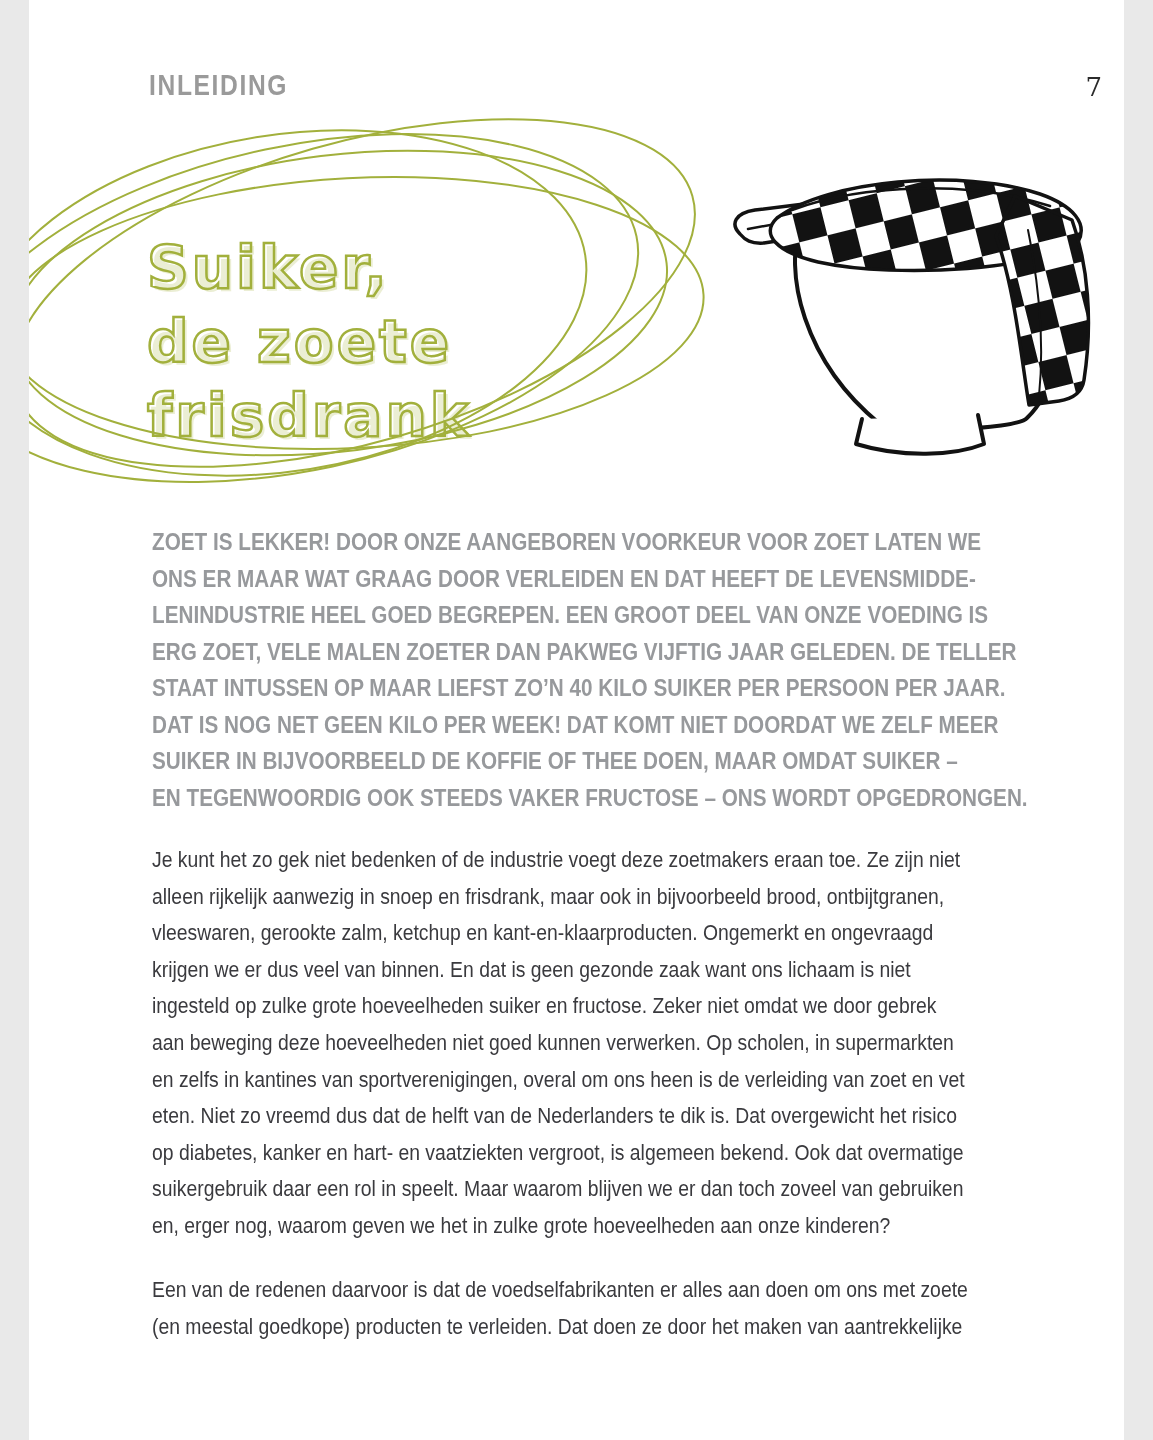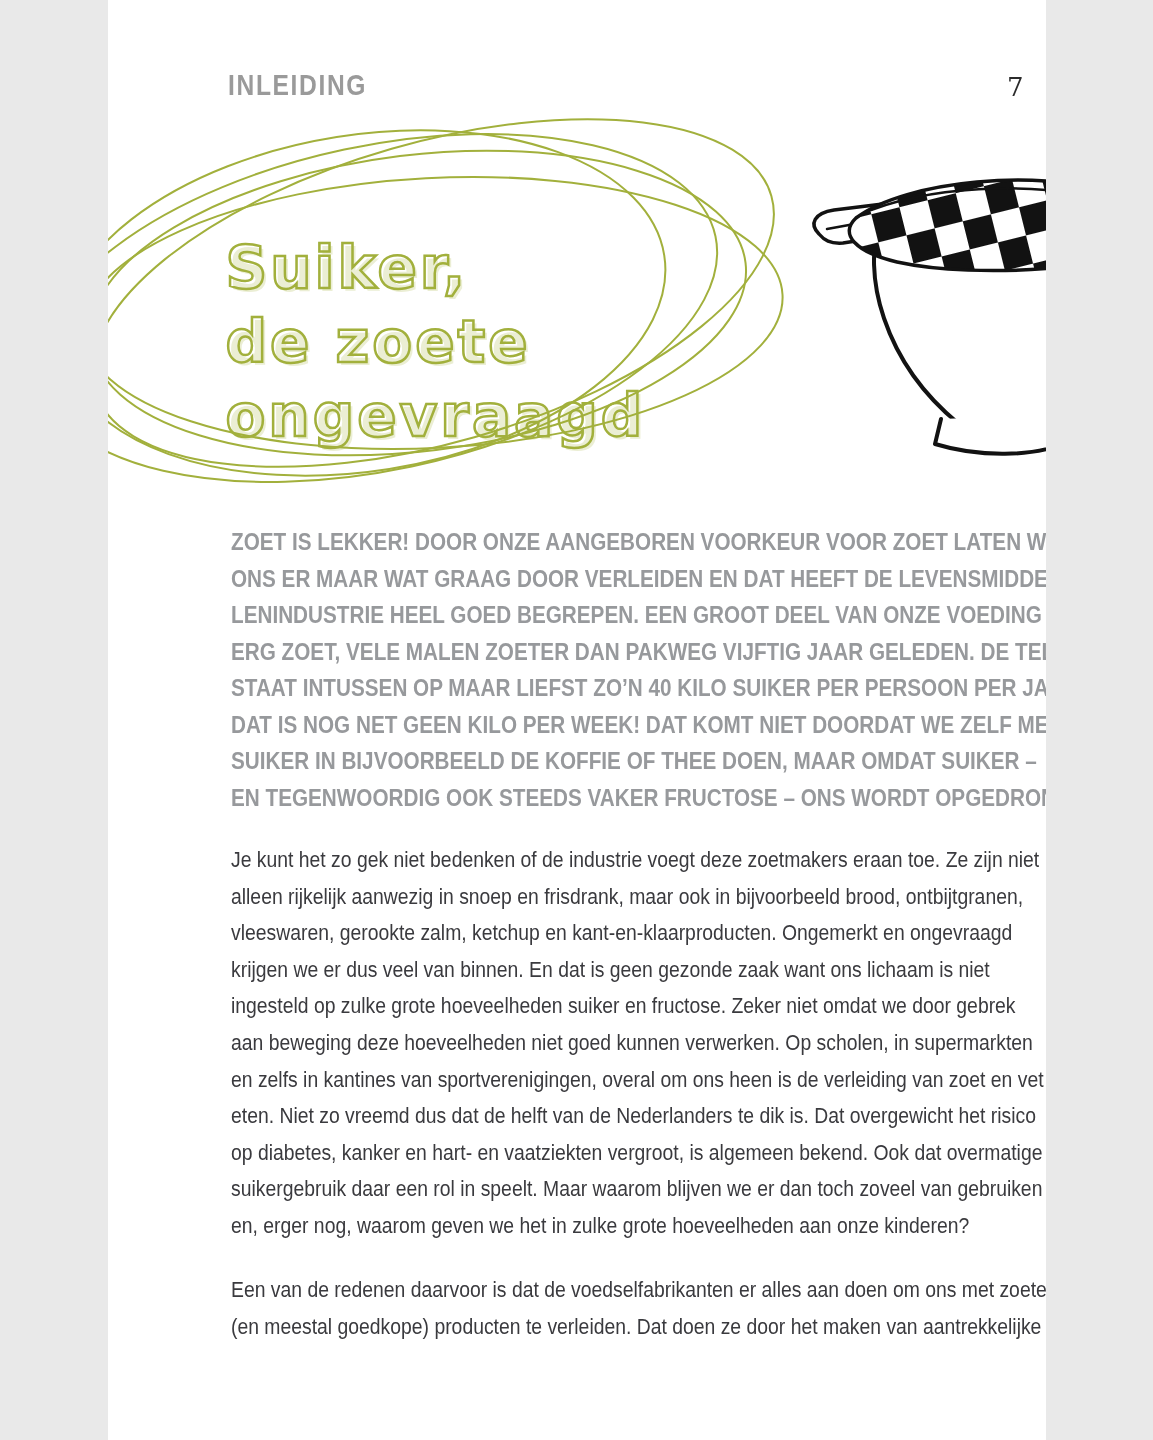--- a/index.html
+++ b/index.html
@@ -1,18 +1,18 @@
 <!DOCTYPE html>
 <html><head>
 <meta charset="utf-8">
 <style>
   html, body { margin: 0; padding: 0; background: #e9e9e9; }
   .page {
     position: relative;
-    width: 938px;
+    width: 1095px;
     height: 1440px;
     margin: 0 auto;
     background: #ffffff;
     overflow: hidden;
     font-family: "Liberation Sans", sans-serif;
   }
 
   
   .kicker {
     position: absolute;
@@ -110,21 +110,21 @@
       <ellipse cx="340" cy="195" rx="330" ry="148" transform="rotate(-7 340 195)"></ellipse>
       <ellipse cx="300" cy="200" rx="345" ry="162" transform="rotate(-12 300 200)"></ellipse>
       <ellipse cx="355" cy="205" rx="350" ry="135" transform="rotate(-3 355 205)"></ellipse>
       <ellipse cx="285" cy="195" rx="305" ry="168" transform="rotate(-9 285 195)"></ellipse>
       <ellipse cx="355" cy="185" rx="352" ry="150" transform="rotate(-16 355 185)"></ellipse>
     </g>
   </svg>
 
   <h1 class="title">Suiker,
 de zoete
-ongevraagd</h1>
+frisdrank</h1>
 
   <svg class="bowl" viewBox="0 0 375 295" xmlns="http://www.w3.org/2000/svg">
     <defs>
       <pattern id="chk" patternUnits="userSpaceOnUse" width="58" height="58" patternTransform="rotate(-14)">
         <rect width="58" height="58" fill="#ffffff"></rect>
         <rect width="29" height="29" fill="#121212"></rect>
         <rect x="29" y="29" width="29" height="29" fill="#121212"></rect>
       </pattern>
     </defs>
     <g stroke-linecap="round" stroke-linejoin="round">

